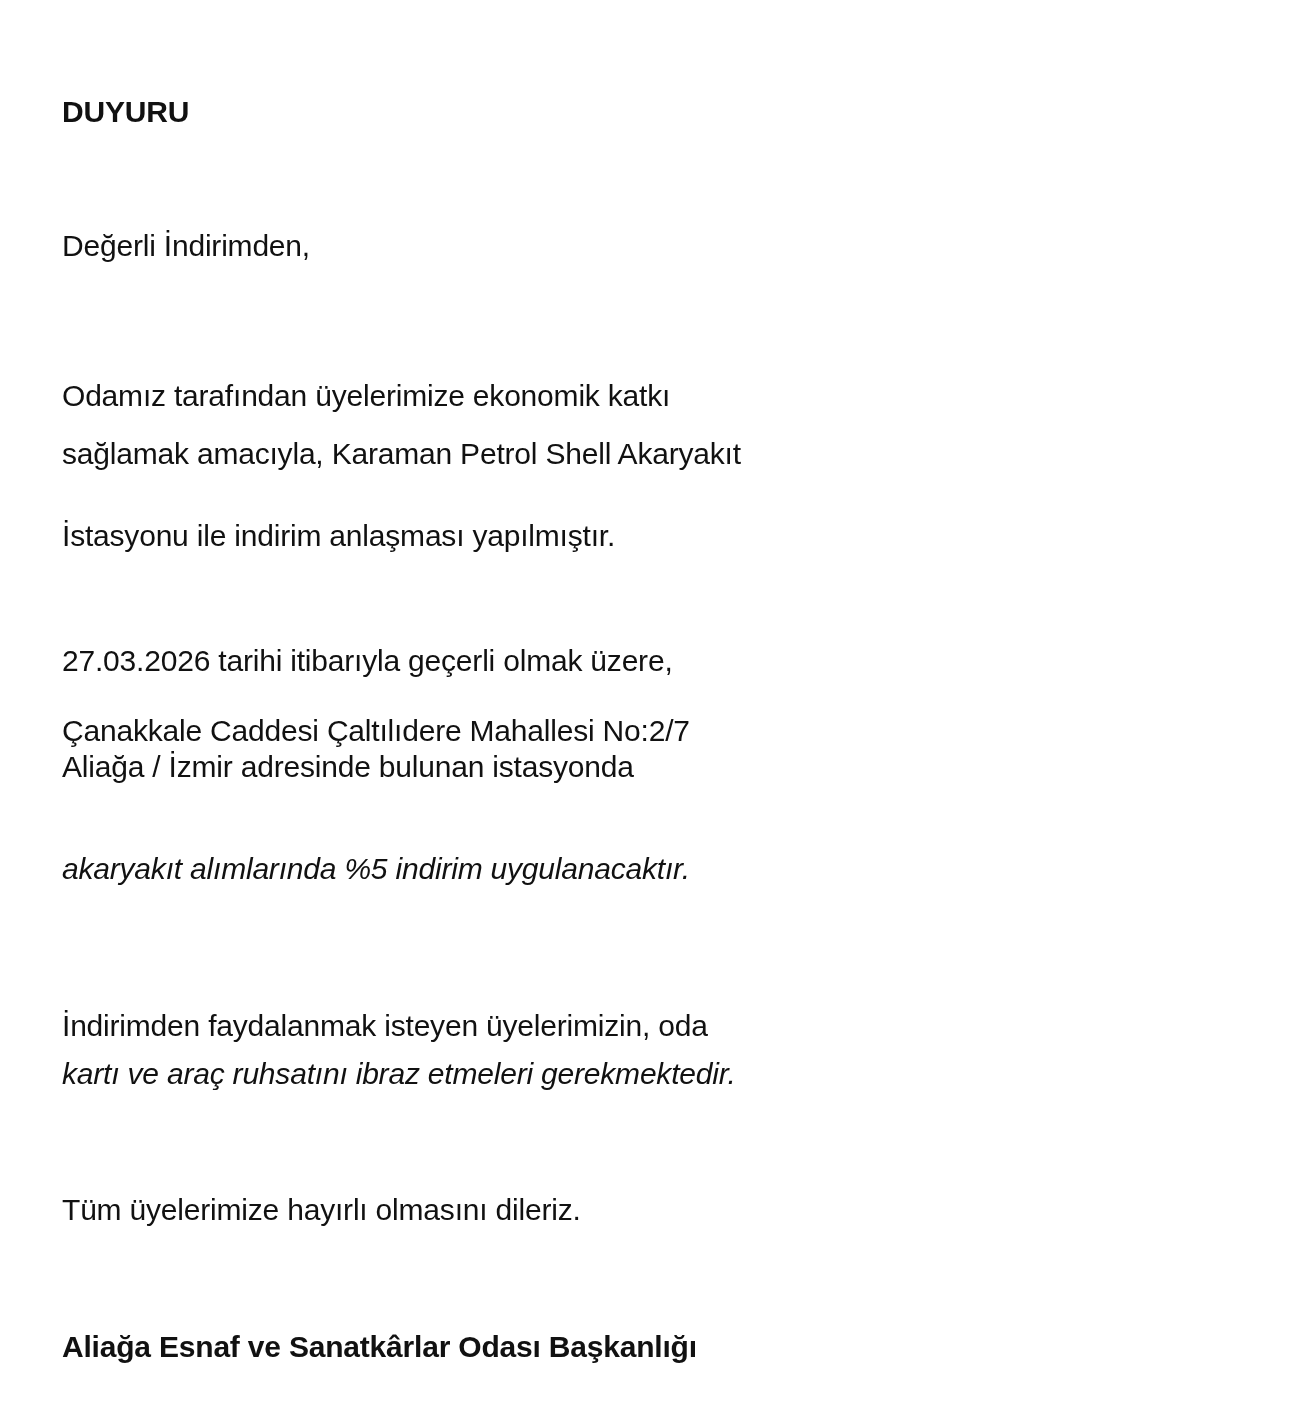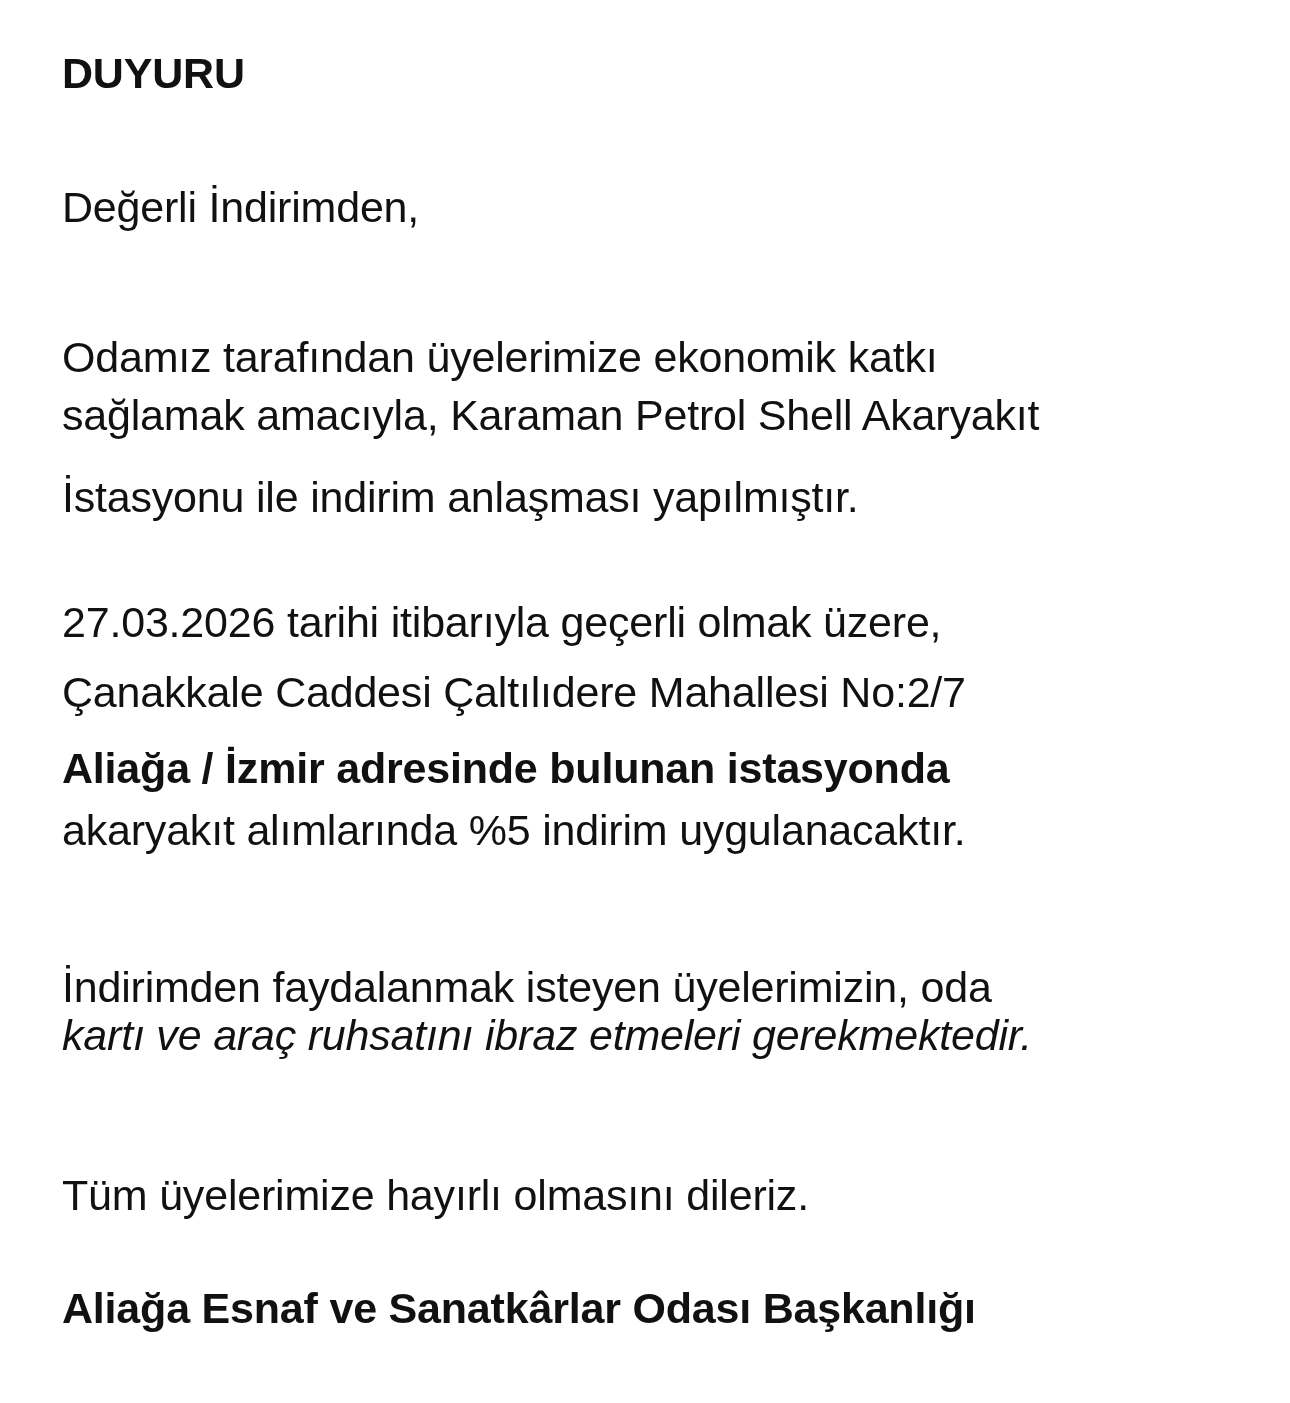--- a/index.html
+++ b/index.html
@@ -18,23 +18,24 @@
     .doc {
       position: absolute;
       left: 62px;
       top: 0;
       width: 1200px;
     }
     .line {
       position: absolute;
       left: 0;
       white-space: nowrap;
-      font-size: 43px;
+      font-size: 30px;
       line-height: 50px;
       letter-spacing: -0.2px;
+      margin-top: 39px;
     }
     .bold {
       font-weight: bold;
     }
   </style>
 </head>
 <body>
 
 <div class="doc">
 
@@ -44,28 +45,28 @@
 
   <div>
     <div class="line" style="top:332px;">Odamız tarafından üyelerimize ekonomik katkı</div>
     <div class="line" style="top:390px;">sağlamak amacıyla, Karaman Petrol Shell Akaryakıt</div>
     <div class="line" style="top:472px;">İstasyonu ile indirim anlaşması yapılmıştır.</div>
   </div>
 
   <div>
     <div class="line" style="top:597px;">27.03.2026 tarihi itibarıyla geçerli olmak üzere,</div>
     <div class="line" style="top:667px;">Çanakkale Caddesi Çaltılıdere Mahallesi No:2/7</div>
-    <div class="line" style="top:743px;font-weight:bold;">Aliağa / İzmir adresinde bulunan istasyonda</div>
-    <div class="line" style="top:805px;">akaryakıt alımlarında %5 indirim uygulanacaktır.</div>
+    <div class="line" style="top:703px;">Aliağa / İzmir adresinde bulunan istasyonda</div>
+    <div class="line" style="top:805px;font-style:italic;">akaryakıt alımlarında %5 indirim uygulanacaktır.</div>
   </div>
 
   <div>
     <div class="line" style="top:962px;">İndirimden faydalanmak isteyen üyelerimizin, oda</div>
     <div class="line" style="top:1010px;font-style:italic;">kartı ve araç ruhsatını ibraz etmeleri gerekmektedir.</div>
   </div>
 
   <div>
-    <div class="line" style="top:1170px;text-align:center;">Tüm üyelerimize hayırlı olmasını dileriz.</div>
+    <div class="line" style="top:1146px;text-align:center;">Tüm üyelerimize hayırlı olmasını dileriz.</div>
   </div>
 
   <div class="line bold" style="top:1283px;">Aliağa Esnaf ve Sanatkârlar Odası Başkanlığı</div>
 
 </div>
 
 </body></html>

